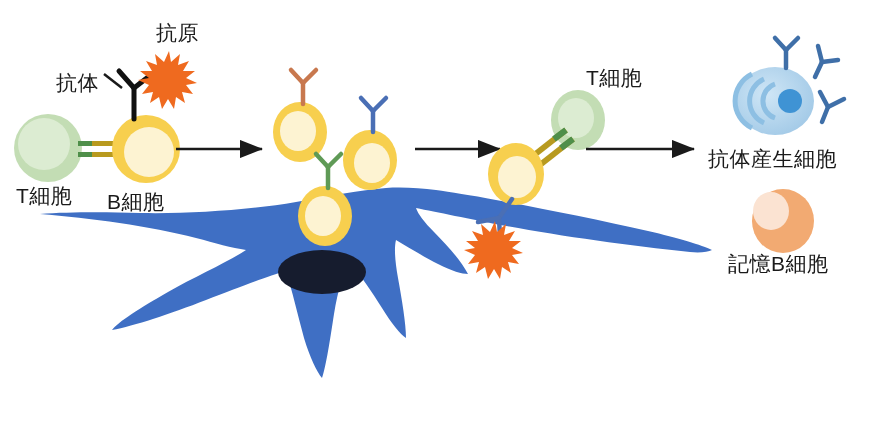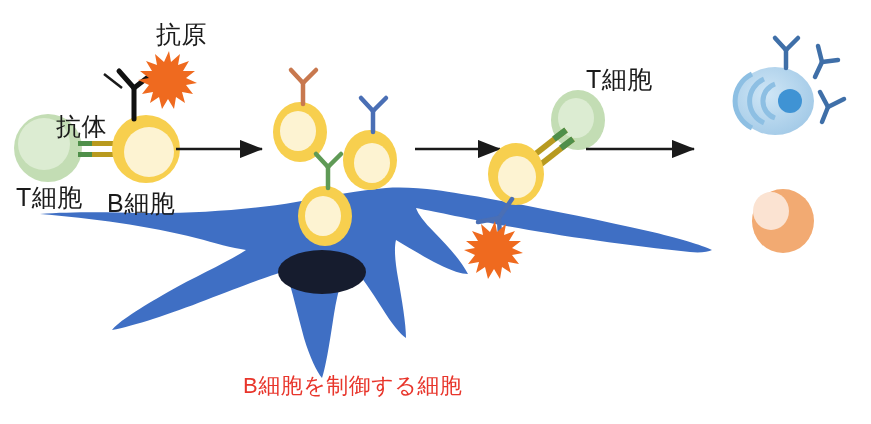--- a/index.html
+++ b/index.html
@@ -20,21 +20,21 @@
     position: absolute;
     left: 0;
     top: 0;
   }
   .lbl {
     position: absolute;
     font-family: "Liberation Sans", "DejaVu Sans", sans-serif;
     color: #1a1a1a;
     white-space: nowrap;
     line-height: 1;
-    font-size: 25px;
+    font-size: 21px;
     letter-spacing: 0.5px;
   }
   .lbl.caption {
     color: #e8352b;
     font-size: 22px;
     font-weight: 400;
   }
 </style>
 </head>
 <body>
@@ -219,26 +219,27 @@
 
       <g>
         <ellipse cx="783" cy="221" rx="31" ry="32" fill="#f2aa72"></ellipse>
         <ellipse cx="771" cy="211" rx="18" ry="19" fill="#fbe3d2"></ellipse>
       </g>
     </g>
   </svg>
 
   <div class="lbl" style="left:156px; top:22px;">抗原</div>
 
-  <div class="lbl" style="left:56px; top:72px;margin-top:42px;">抗体</div>
+  <div class="lbl" style="left:56px; top:72px;">抗体</div>
 
   <div class="lbl" style="left:16px; top:185px;">T細胞</div>
 
   <div class="lbl" style="left:107px; top:191px;">B細胞</div>
 
   <div class="lbl" style="left:586px; top:67px;">T細胞</div>
 
 
-
-
-  <div class="lbl caption" style="left:243px; top:375px;">B細胞を制御する細胞</div>
+  <div class="lbl" style="left:708px; top:148px;">抗体産生細胞</div>
+
+  <div class="lbl" style="left:728px; top:253px;">記憶B細胞</div>
+
 
 </div>
 
 </body></html>

